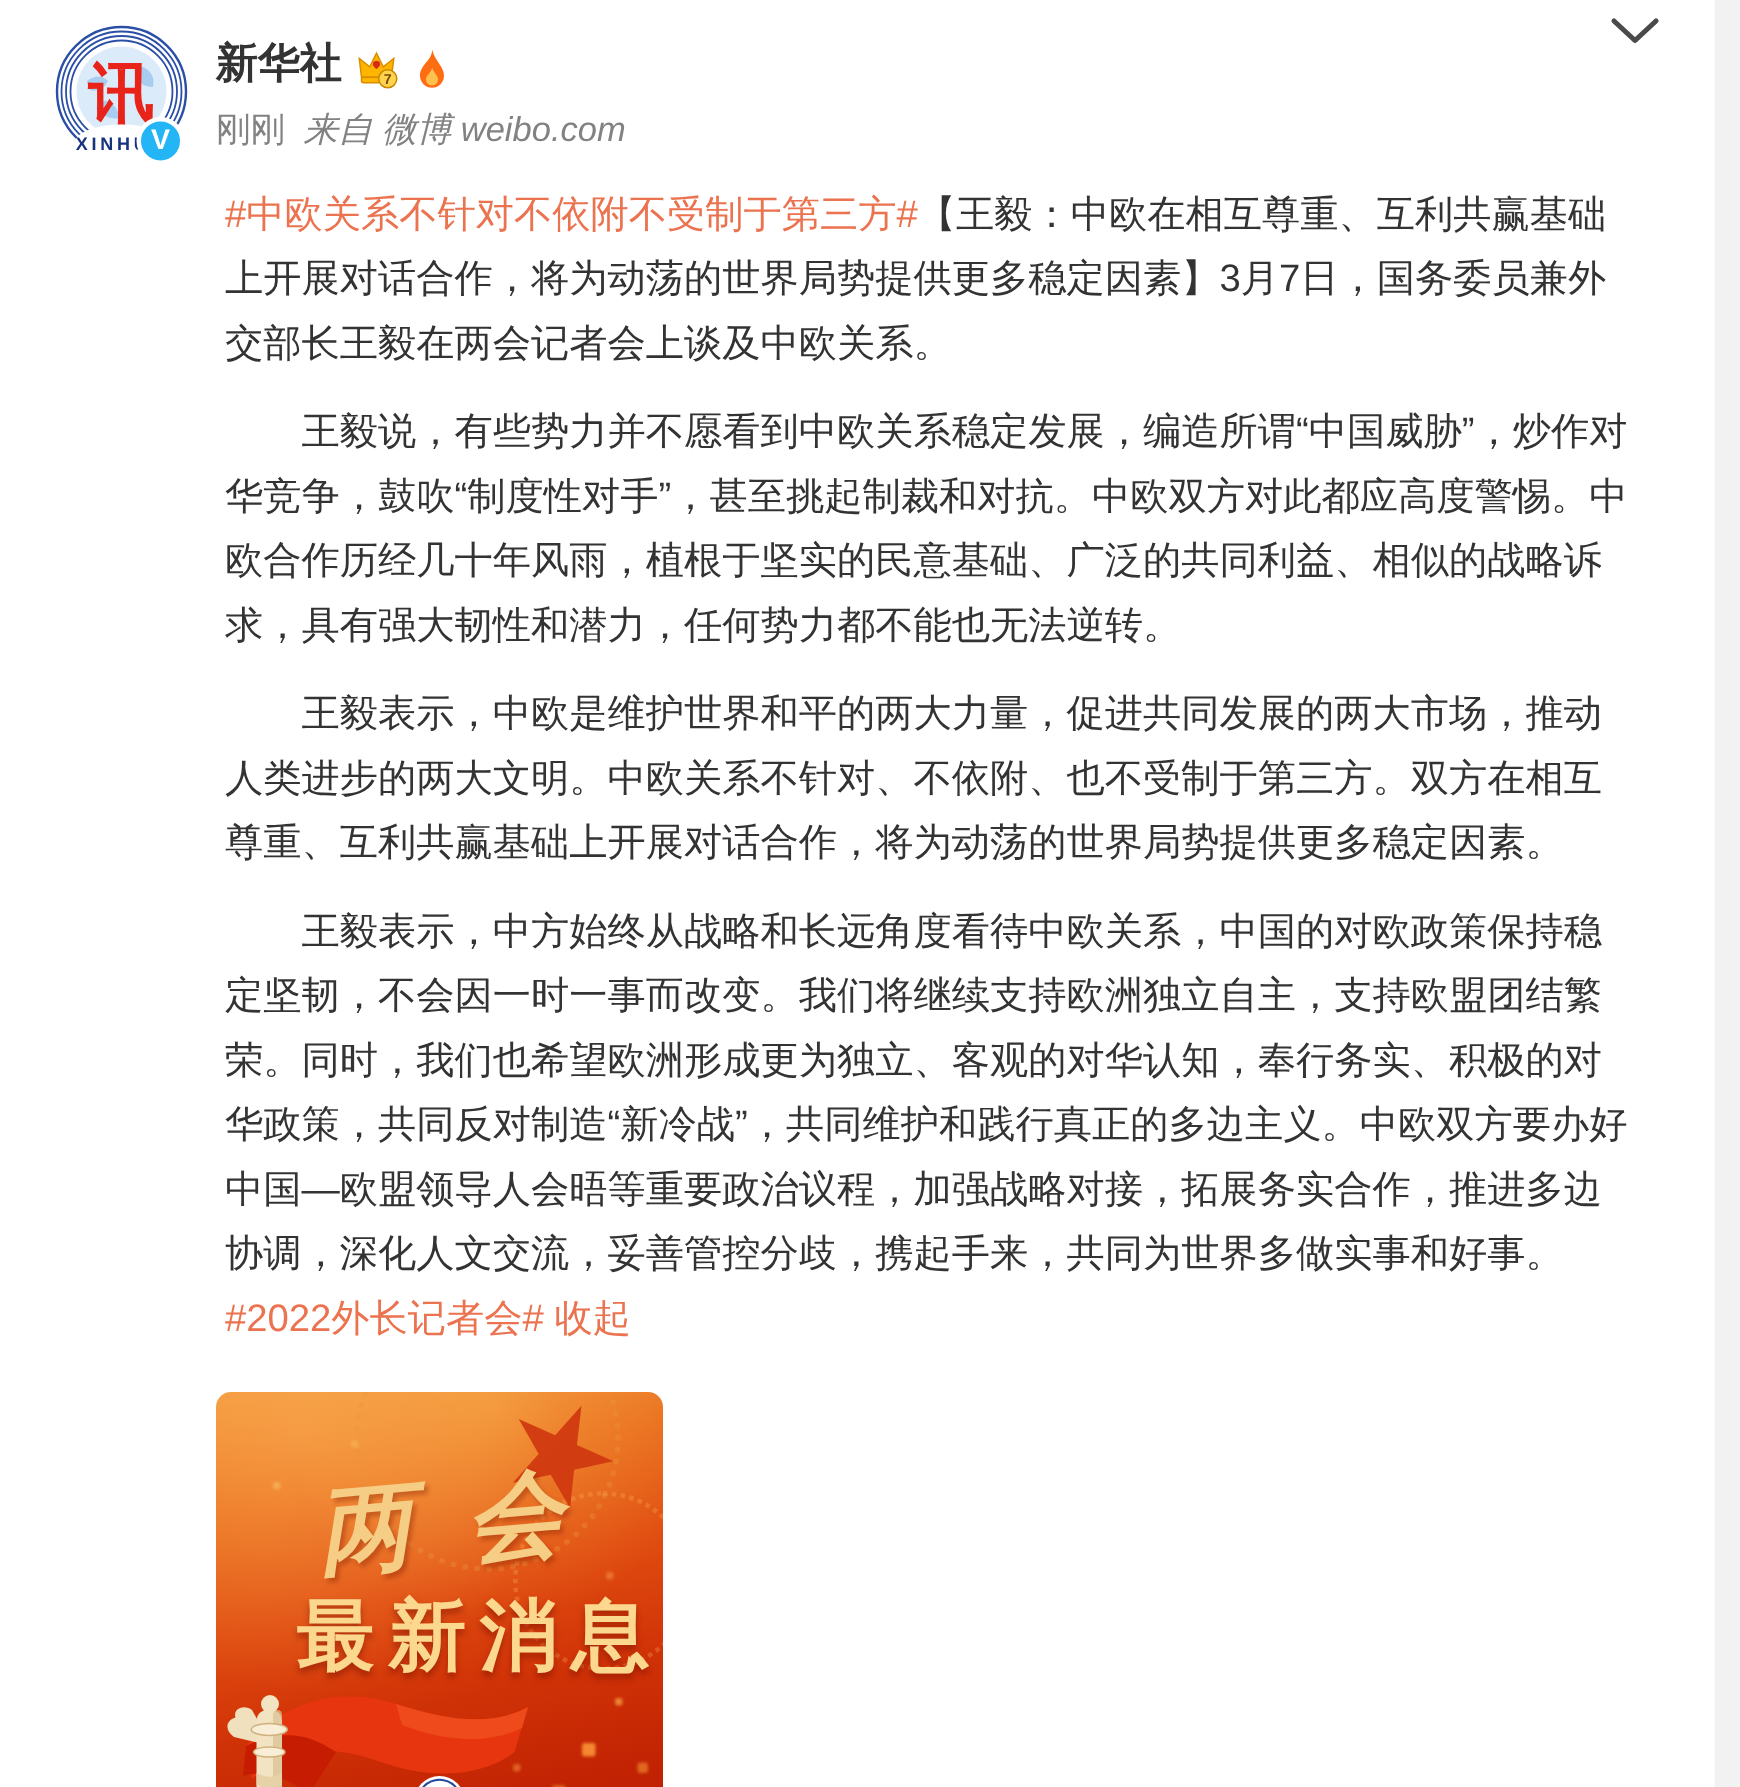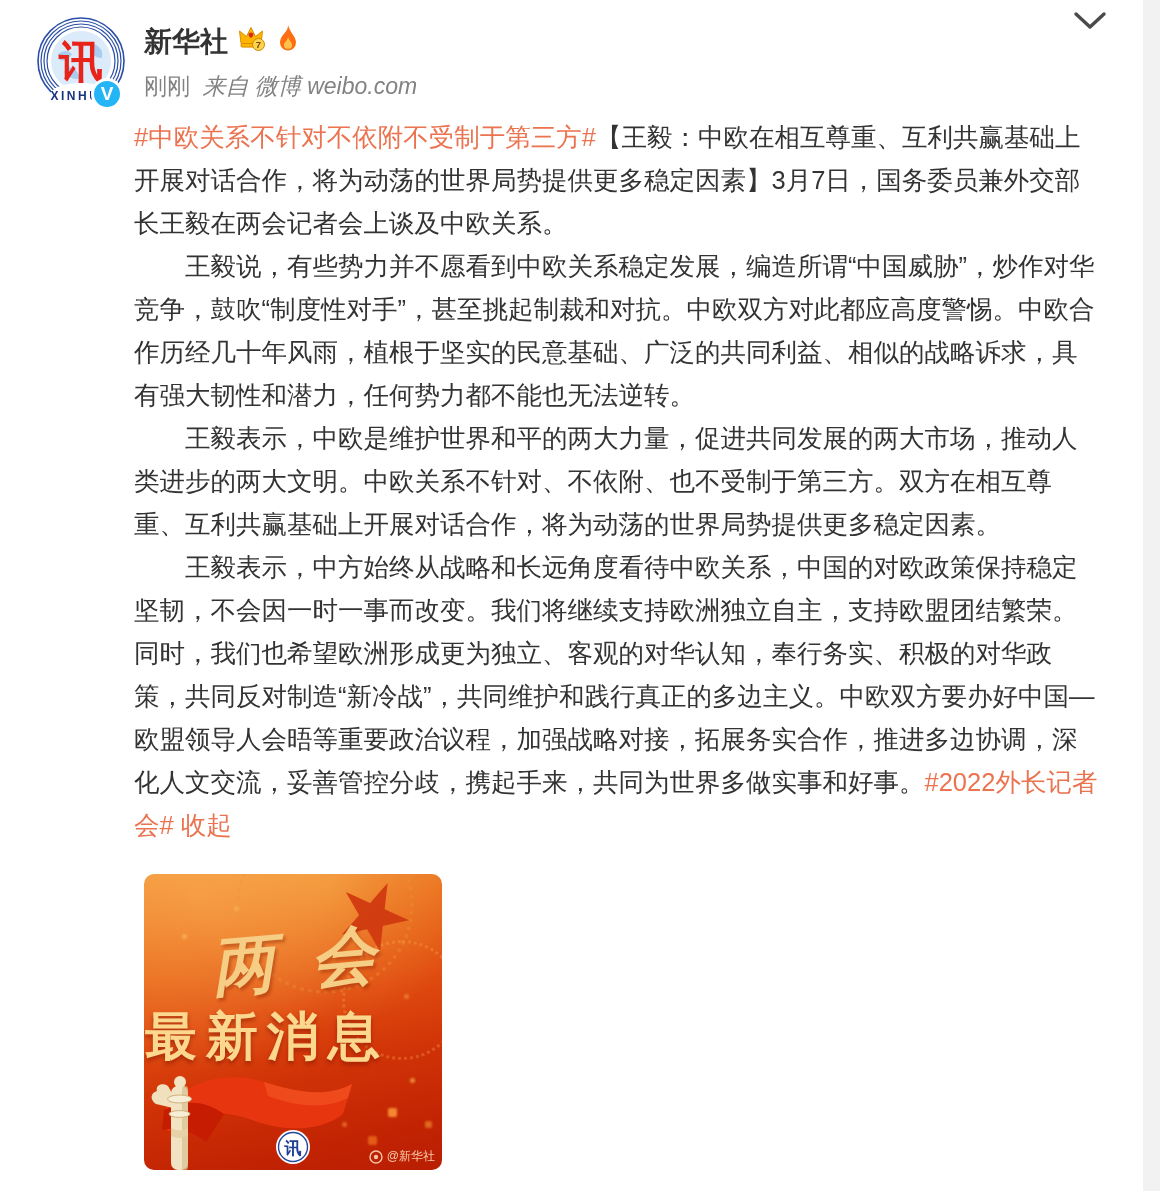--- a/index.html
+++ b/index.html
@@ -18,31 +18,31 @@
   .header { position:relative; padding:16px 36px 0 36px; display:flex; }
   .avatar-wrap { position:relative; width:90px; height:90px; flex:0 0 auto; cursor:pointer; }
   .v-badge {
     position:absolute; right:3px; bottom:-4px;
     width:32px; height:32px; border-radius:50%;
     background:#23b5f6; border:3px solid #fff;
     color:#fff; font-weight:bold; font-size:19px;
     display:flex; align-items:center; justify-content:center;
   }
   .header-info { margin-left:18px; padding-top:7px; }
-  .name-row { display:flex; align-items:flex-start; gap:8px; }
+  .name-row { display:flex; align-items:flex-end; gap:8px; }
   .username { font-size:28px; font-weight:bold; color:#333; cursor:pointer; }
   .meta-row { margin-top:10px; font-size:23px; color:#828282; }
   .meta-row .src { margin-left:6px;font-style:italic; }
   .chevron-btn { position:absolute; top:10px; right:36px; width:34px; height:22px; cursor:pointer; }
   
   .post-body {
     margin:10px 42px 0 134px;
     font-size:25.5px; line-height:43px; color:#333;
   }
-  .post-body p { margin:0; }
+  .post-body p { margin:16px; }
   .post-body p.indent { text-indent:2em; }
   .link { color:#eb7350; cursor:pointer; text-decoration:none; }
   
   .post-image {
     position:relative; margin:27px 0 0 144px;
     width:298px; height:296px; border-radius:10px; overflow:hidden;
     cursor:pointer;
     background:
       radial-gradient(circle at 62% 4%, rgba(255,205,100,.30), transparent 42%),
       radial-gradient(circle at 18% 8%, rgba(255,185,95,.45), transparent 48%),
@@ -64,22 +64,22 @@
       40px 62px 0 2px rgba(255,215,130,.4), 92px 34px 0 2px rgba(255,205,110,.35),
       262px 122px 0 2px rgba(255,180,90,.4), 200px 250px 0 2px rgba(255,170,70,.45); }
   .img-title-script {
     position:absolute; top:44px; width:100%; text-align:center;
     font-family:"DejaVu Serif","Liberation Serif",serif; font-style:italic; font-weight:bold;
     font-size:64px; color:#f5cd84; letter-spacing:36px; padding-left:36px;
     transform:rotate(-5deg);
     text-shadow:2px 3px 3px rgba(130,25,0,.35);
   }
   .img-title-main {
-    position:absolute; top:128px; width:100%; text-align:left;
-    font-weight:800; font-size:52px; color:#fcd88f; letter-spacing:9px; padding-left:1px;
+    position:absolute; top:128px; width:100%; text-align:right;
+    font-weight:800; font-size:52px; color:#fcd88f; letter-spacing:9px; padding-left:15px;
     text-shadow:0 3px 4px rgba(120,15,0,.5);
   }
   .img-bottom-svg { position:absolute; left:0; bottom:0; width:298px; height:102px; }
   .img-watermark {
     position:absolute; right:7px; bottom:5px;
     display:flex; align-items:center; gap:4px;
     font-size:12px; color:rgba(255,226,196,.85);
   }
 </style>
 </head>

